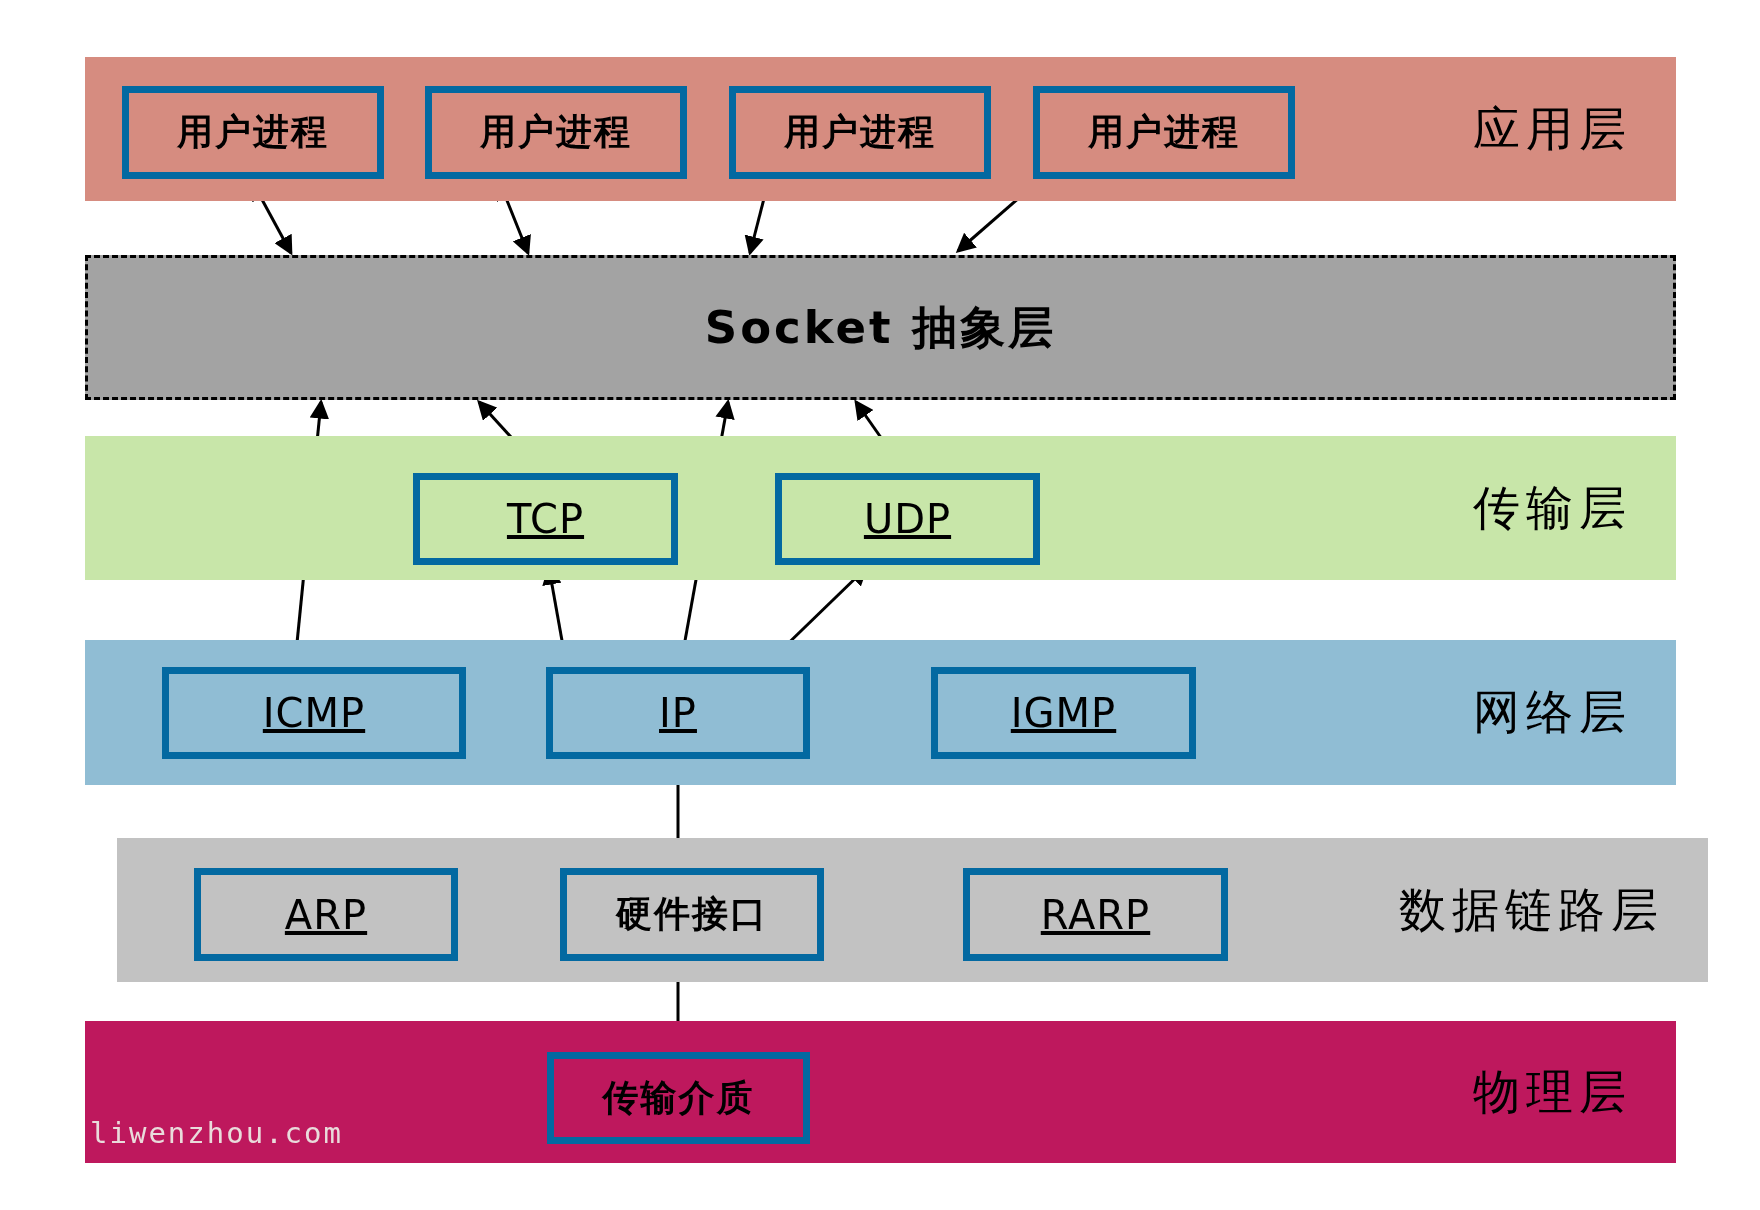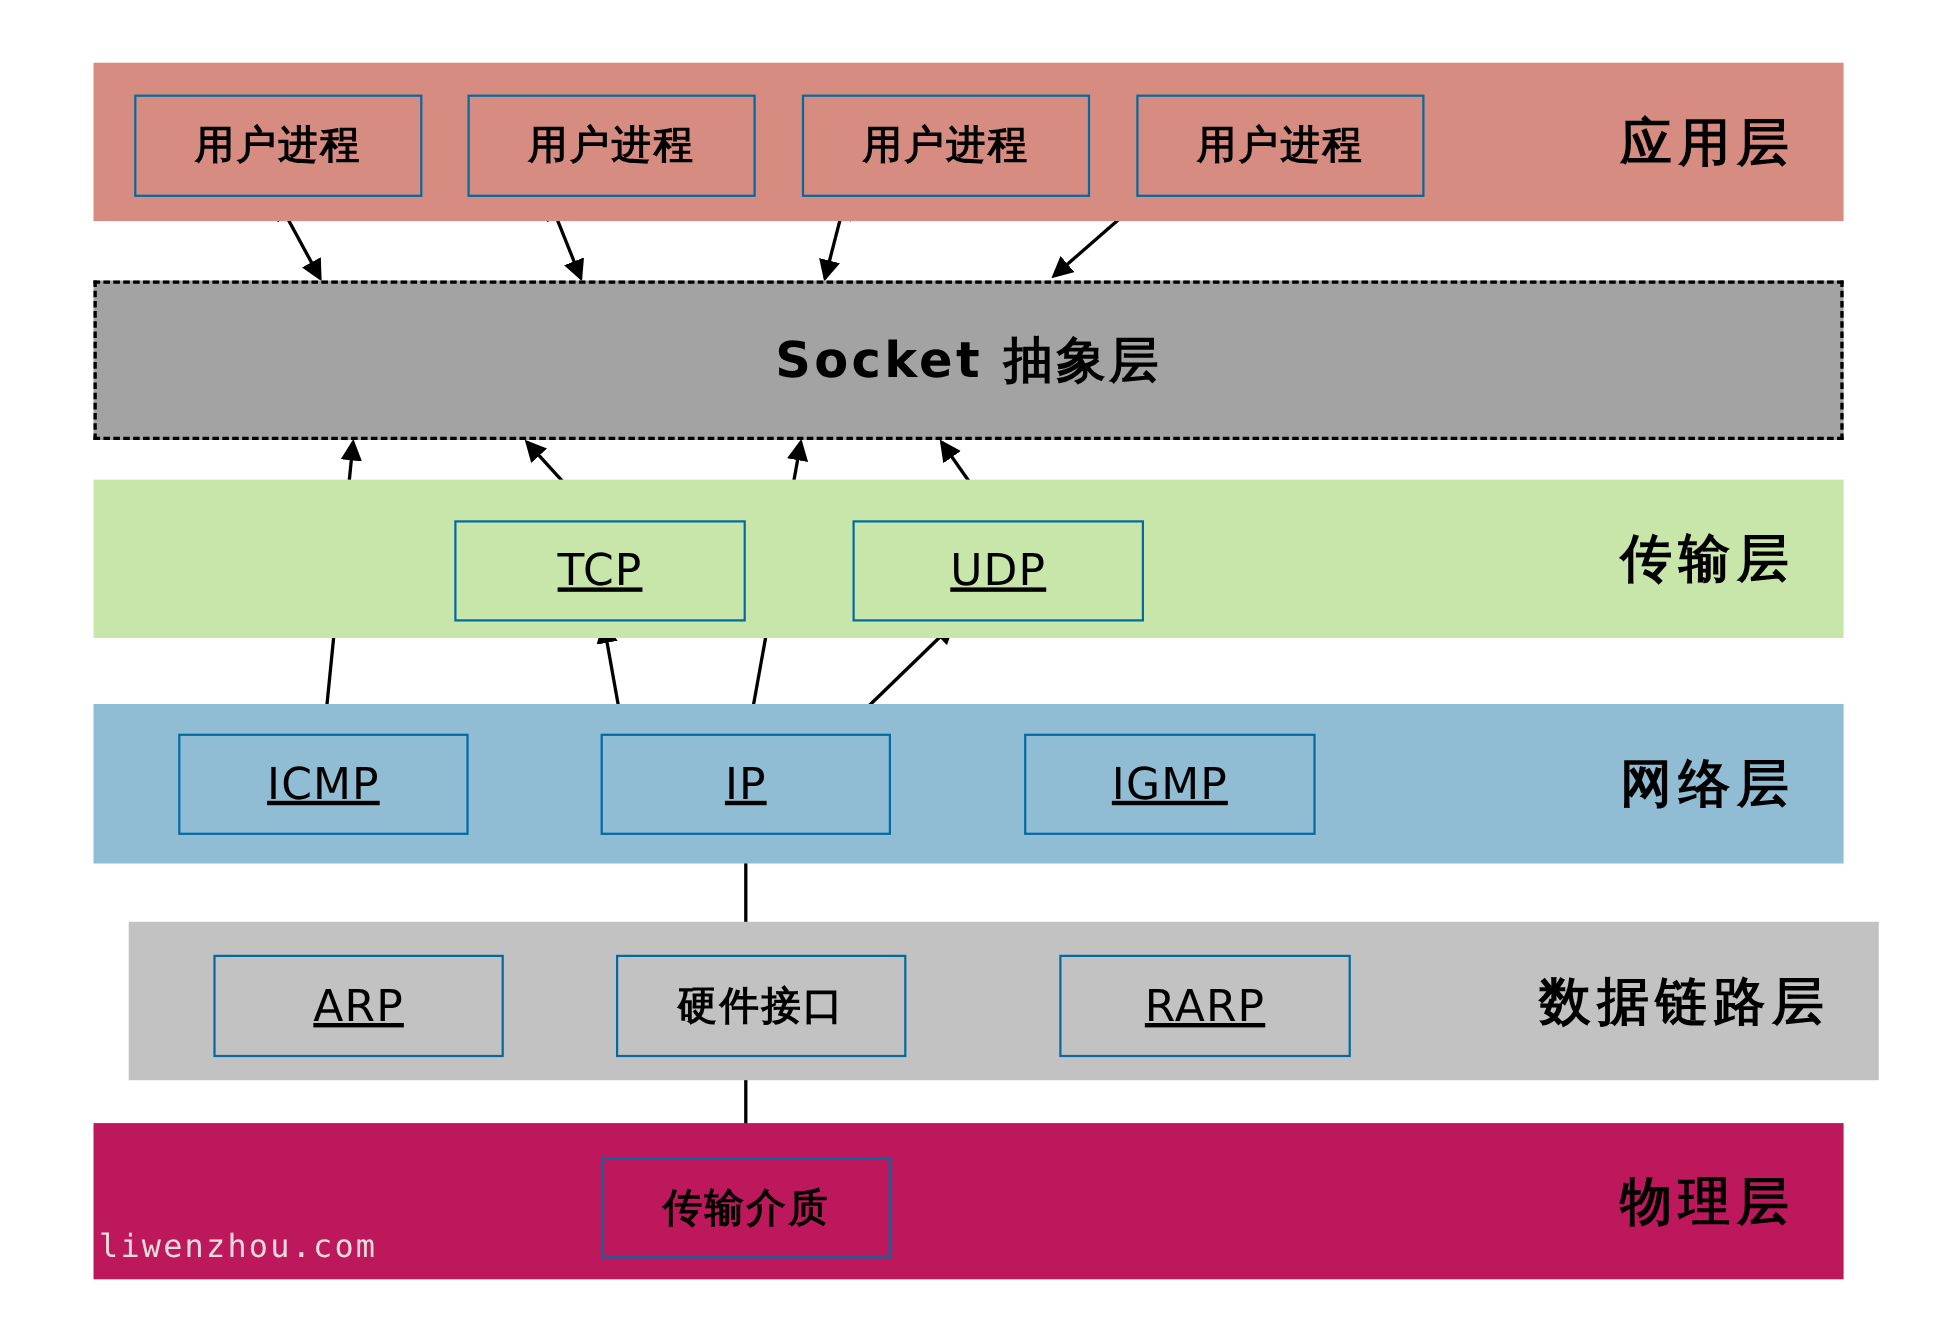--- a/index.html
+++ b/index.html
@@ -21,29 +21,29 @@
     width: 1591px;
   }
   .band-label {
     position: absolute;
     right: 44px;
     top: 0;
     bottom: 0;
     display: flex;
     align-items: center;
     font-size: 47px;
-    font-weight: bold;
+    font-weight: normal;
     letter-spacing: 6px;
     color: #000;
     white-space: nowrap;
   }
   .pbox {
     position: absolute;
     box-sizing: border-box;
-    border: 2px solid #0369a1;
+    border: 7px solid #0369a1;
     display: flex;
     align-items: center;
     justify-content: center;
     background: transparent;
     color: #000;
   }
   .pbox.cn {
     font-size: 36px;
     font-weight: bold;
     letter-spacing: 2px;
@@ -139,21 +139,21 @@
     <span>Socket 抽象层</span>
   </div>
 
   <div class="band" id="band-transport" style="background: rgb(200, 230, 169);">
     <div class="pbox latin" style="left:328px; top:37px; width:265px; height:92px;">TCP</div>
     <div class="pbox latin" style="left:690px; top:37px; width:265px; height:92px;">UDP</div>
     <div class="band-label">传输层</div>
   </div>
 
   <div class="band" id="band-network" style="background: rgb(144, 189, 212);">
-    <div class="pbox latin" style="left:77px;  top:27px; width:264px; height:92px;">ICMP</div>
+    <div class="pbox latin" style="left:77px;  top:27px; width:304px; height:92px;">ICMP</div>
     <div class="pbox latin" style="left:461px; top:27px; width:264px; height:92px;">IP</div>
     <div class="pbox latin" style="left:846px; top:27px; width:265px; height:92px;">IGMP</div>
     <div class="band-label">网络层</div>
   </div>
 
   <div class="band" id="band-datalink" style="background: rgb(194, 194, 194); margin-left: 32px;">
     <div class="pbox latin" style="left:77px;  top:30px; width:264px; height:93px;">ARP</div>
     <div class="pbox cn" style="left:443px; top:30px; width:264px; height:93px;">硬件接口</div>
     <div class="pbox latin" style="left:846px; top:30px; width:265px; height:93px;">RARP</div>
     <div class="band-label">数据链路层</div>

